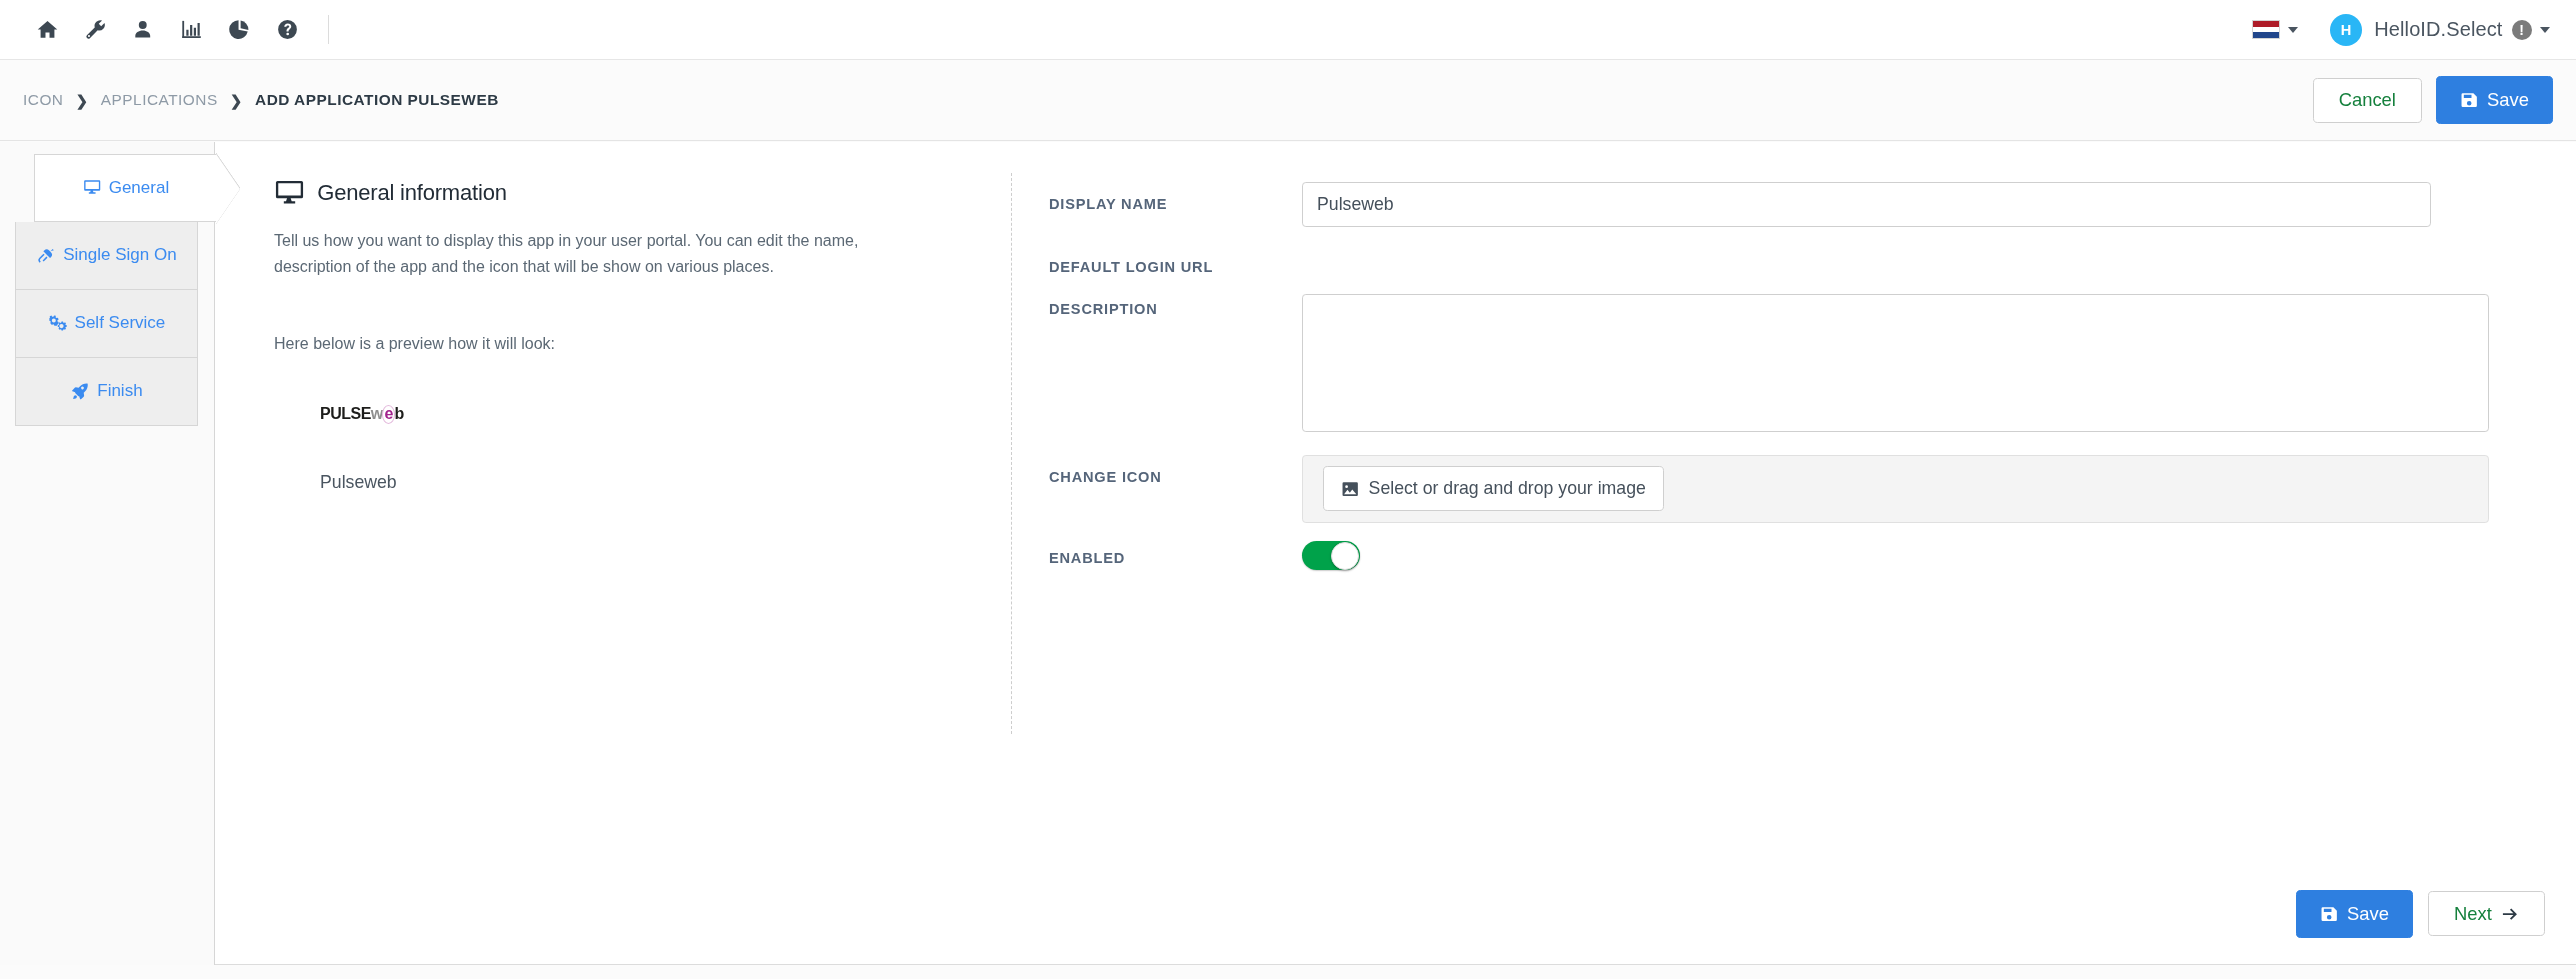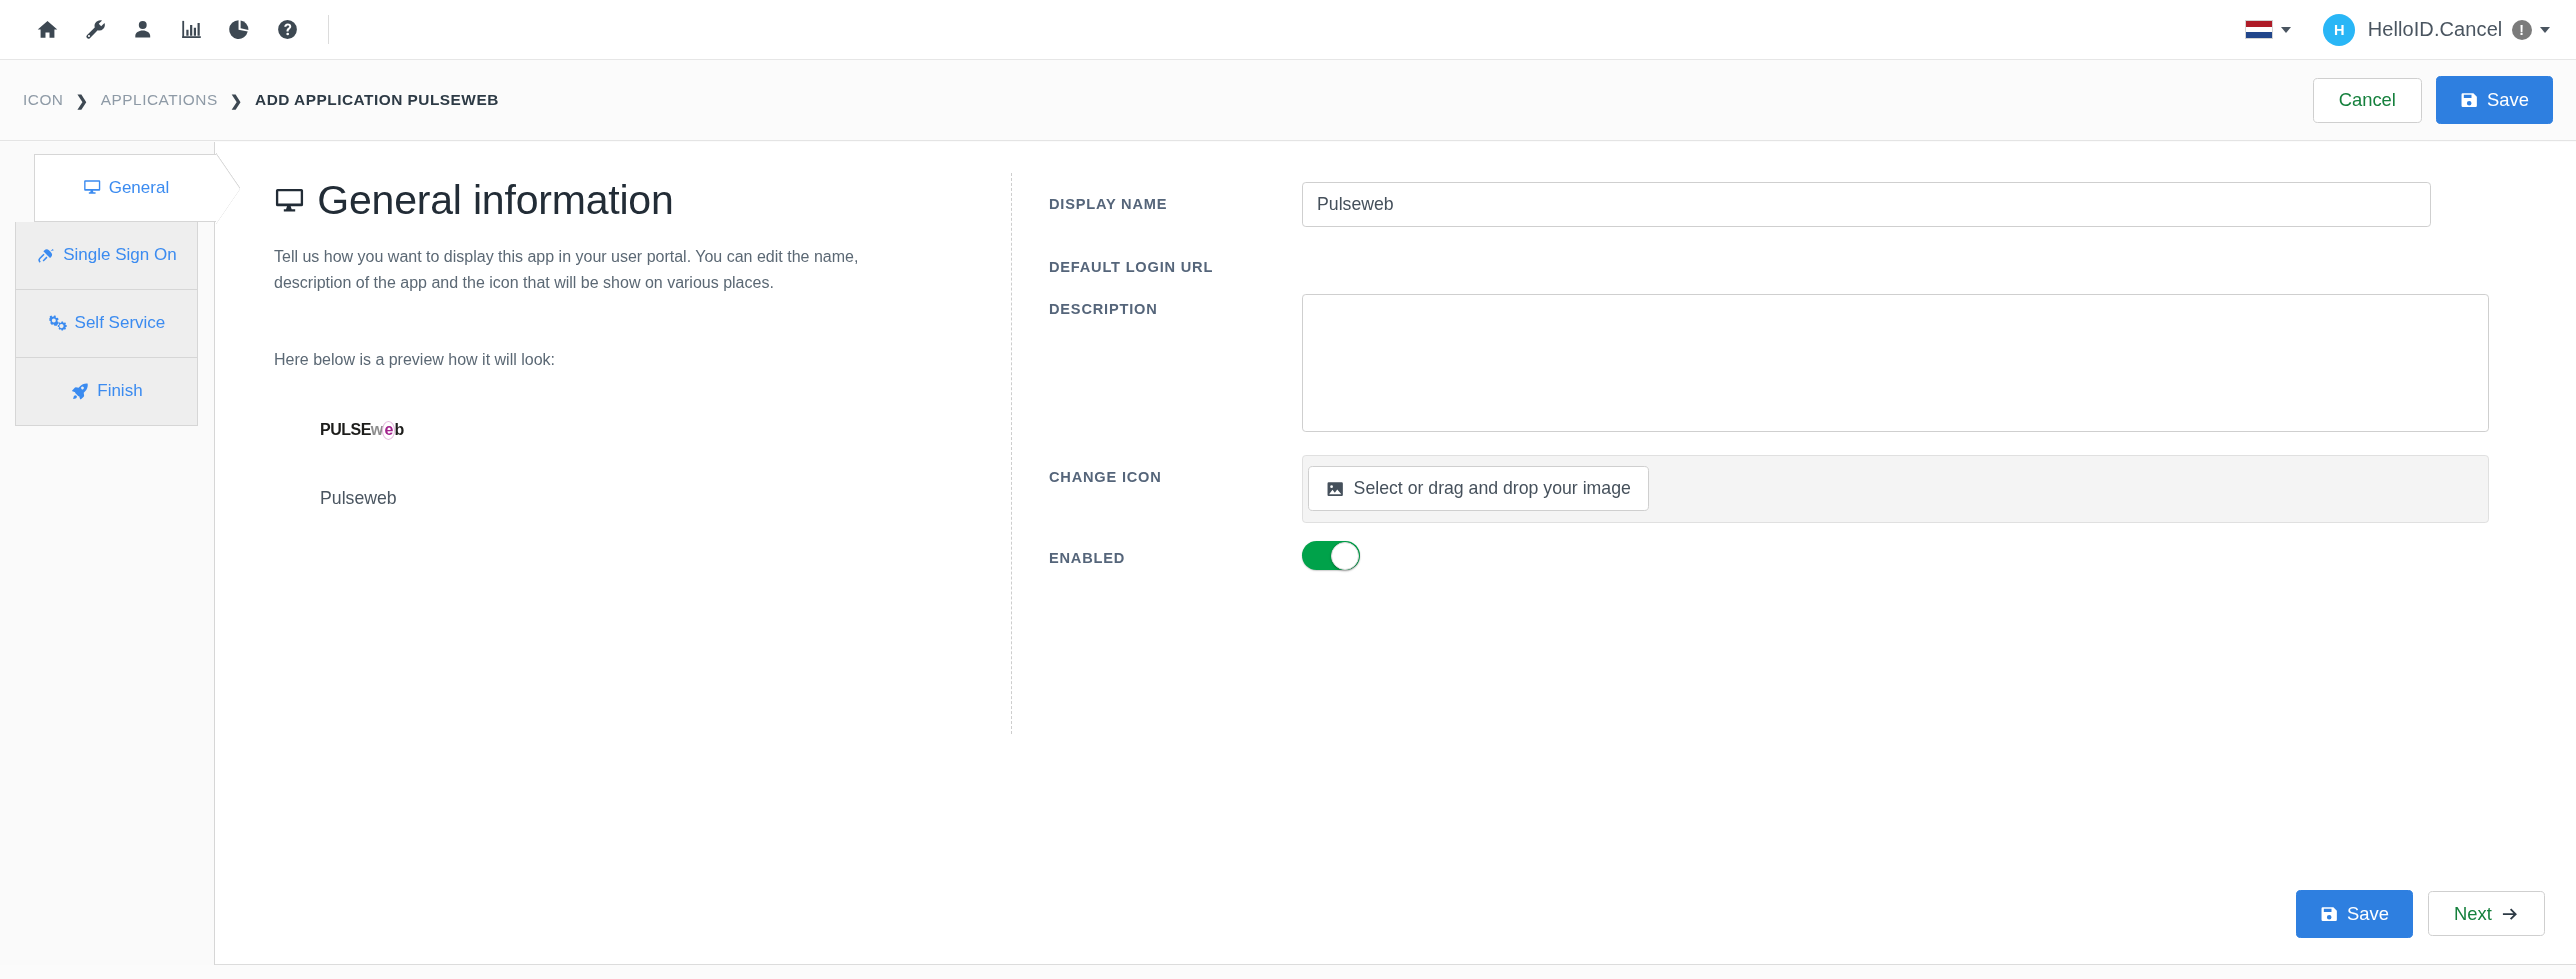--- a/index.html
+++ b/index.html
@@ -155,21 +155,21 @@
   .content {
     position: absolute; top: 0; left: 216px;
     width: 2360px; height: 823px;
   }
 
   .info-col {
     position: absolute; top: 35px; left: 58px; width: 691px;
   }
   .info-title {
     display: flex; align-items: center; gap: 12.3px;
-    font-size: 41px; color: #222c36; font-weight: normal;
+    font-size: 22px; color: #222c36; font-weight: normal;
     margin: 0 0 20px 0; letter-spacing: -0.2px;
   }
   .info-para {
     font-size: 16px; color: #5b6874; line-height: 1.62;
     max-width: 649px; margin: 0;
   }
   .preview-label {
     font-size: 16px; color: #5b6874; margin-top: 55px;
   }
   .preview-box { margin-top: 52px; padding-left: 46px; }
@@ -222,21 +222,21 @@
     background: #ffffff; color: #45505b;
     font-size: 17.7px; padding: 10.8px 14px;
     font-family: "Liberation Sans", sans-serif;
     resize: none; outline: none;
   }
   .row-description { margin-bottom: 20px; }
   .row-description .form-label { padding-top: 7.7px; }
   .dropzone {
     width: 1187px; height: 68px;
     background: #f4f4f4; border: 0.8px solid #e0e0e0; border-radius: 3.8px;
-    display: flex; align-items: center; padding-left: 5px;
+    display: flex; align-items: center; padding-left: 20px;
   }
   .dropzone-btn {
     background: #ffffff; border: 0.8px solid #cfcfcf; border-radius: 4.6px;
     padding: 10.8px 17px;
     display: inline-flex; align-items: center; gap: 9.2px;
     font-size: 17.7px; color: #45505b; cursor: pointer;
   }
   .row-enabled .form-label { padding-top: 9.2px; }
   .toggle {
     width: 58px; height: 29px; border-radius: 14.6px;
@@ -310,21 +310,21 @@
       <span class="flag">
         <i class="f1"></i>
           <i class="f2"></i>
           <i class="f3"></i>
       </span>
       <span class="caret"></span>
     </div>
 
     <div class="user-wrap">
       <span class="avatar">H</span>
-      <span class="user-name">HelloID.Cancel</span>
+      <span class="user-name">HelloID.Select</span>
       <span class="warn-badge">!</span>
       <span class="caret"></span>
     </div>
   </div>
 </div>
 
 <div class="crumbbar">
   <div class="crumbs">
     <span class="crumb">ICON</span>
     <span class="crumb-sep">❯</span>

